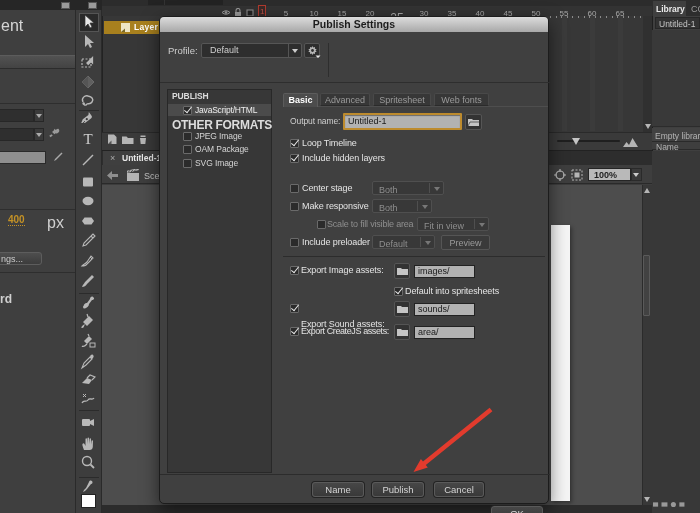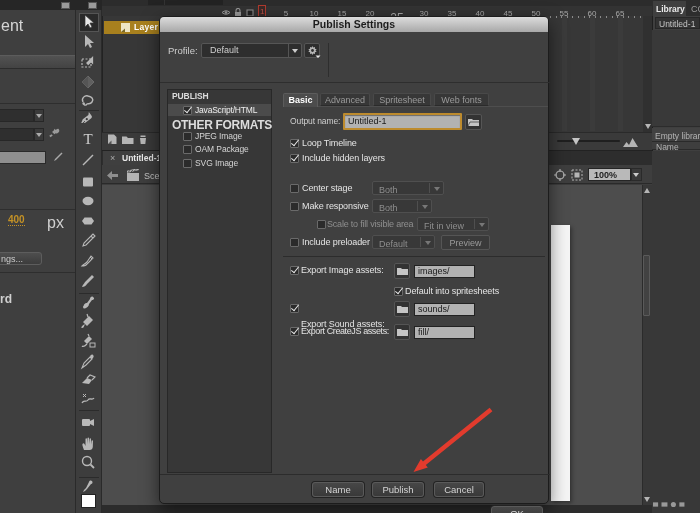--- a/index.html
+++ b/index.html
@@ -399,21 +399,21 @@
     <div class="abs" style="left:254px;top:286px;width:61px;height:13px;background:#b2b2b2;border:1px solid #222;"></div>
     <div class="txt" style="left:258px;top:287px;font-size:9px;color:#1a1a1a;">sounds/</div>
 
     <div class="chk on abs" style="left:130px;top:310px;"></div>
     <div class="txt" style="left:141px;top:309px;font-size:9px;letter-spacing:-0.4px;color:#e4e4e4;">Export CreateJS assets:</div>
     <div class="abs" style="left:234px;top:307px;width:16px;height:16px;background:#333;border:1px solid #555;border-radius:2px;"></div>
     <svg class="abs" style="left:237px;top:311px" width="11" height="8" viewBox="0 0 11 8">
         <path d="M0 8 L0 1 L4 1 L5 2 L11 2 L11 8 Z" fill="#c5c5c5"></path>
       </svg>
     <div class="abs" style="left:254px;top:309px;width:61px;height:13px;background:#b2b2b2;border:1px solid #222;"></div>
-    <div class="txt" style="left:258px;top:310px;font-size:9px;color:#1a1a1a;">fill/</div>
+    <div class="txt" style="left:258px;top:310px;font-size:9px;color:#1a1a1a;">area/</div>
 
     <div class="abs" style="left:0;top:457px;width:390px;height:1px;background:#2c2c2c;"></div>
     <div class="btn abs" style="left:152px;top:465px;width:52px;">Name</div>
     <div class="btn abs" style="left:212px;top:465px;width:52px;">Publish</div>
     <div class="btn abs" style="left:274px;top:465px;width:50px;">Cancel</div>
     <div class="btn abs" style="left:331px;top:465px;width:52px;margin-top:24px;">OK</div>
   </div>
 
   <svg class="abs" style="left:0;top:0;width:700px;height:513px;pointer-events:none;">
     <polygon points="413.5,472 420.9,458.9 423.0,461.5 489.6,407.8 492.4,411.2 425.8,464.9 427.8,467.5" fill="#e23b2d"></polygon>

